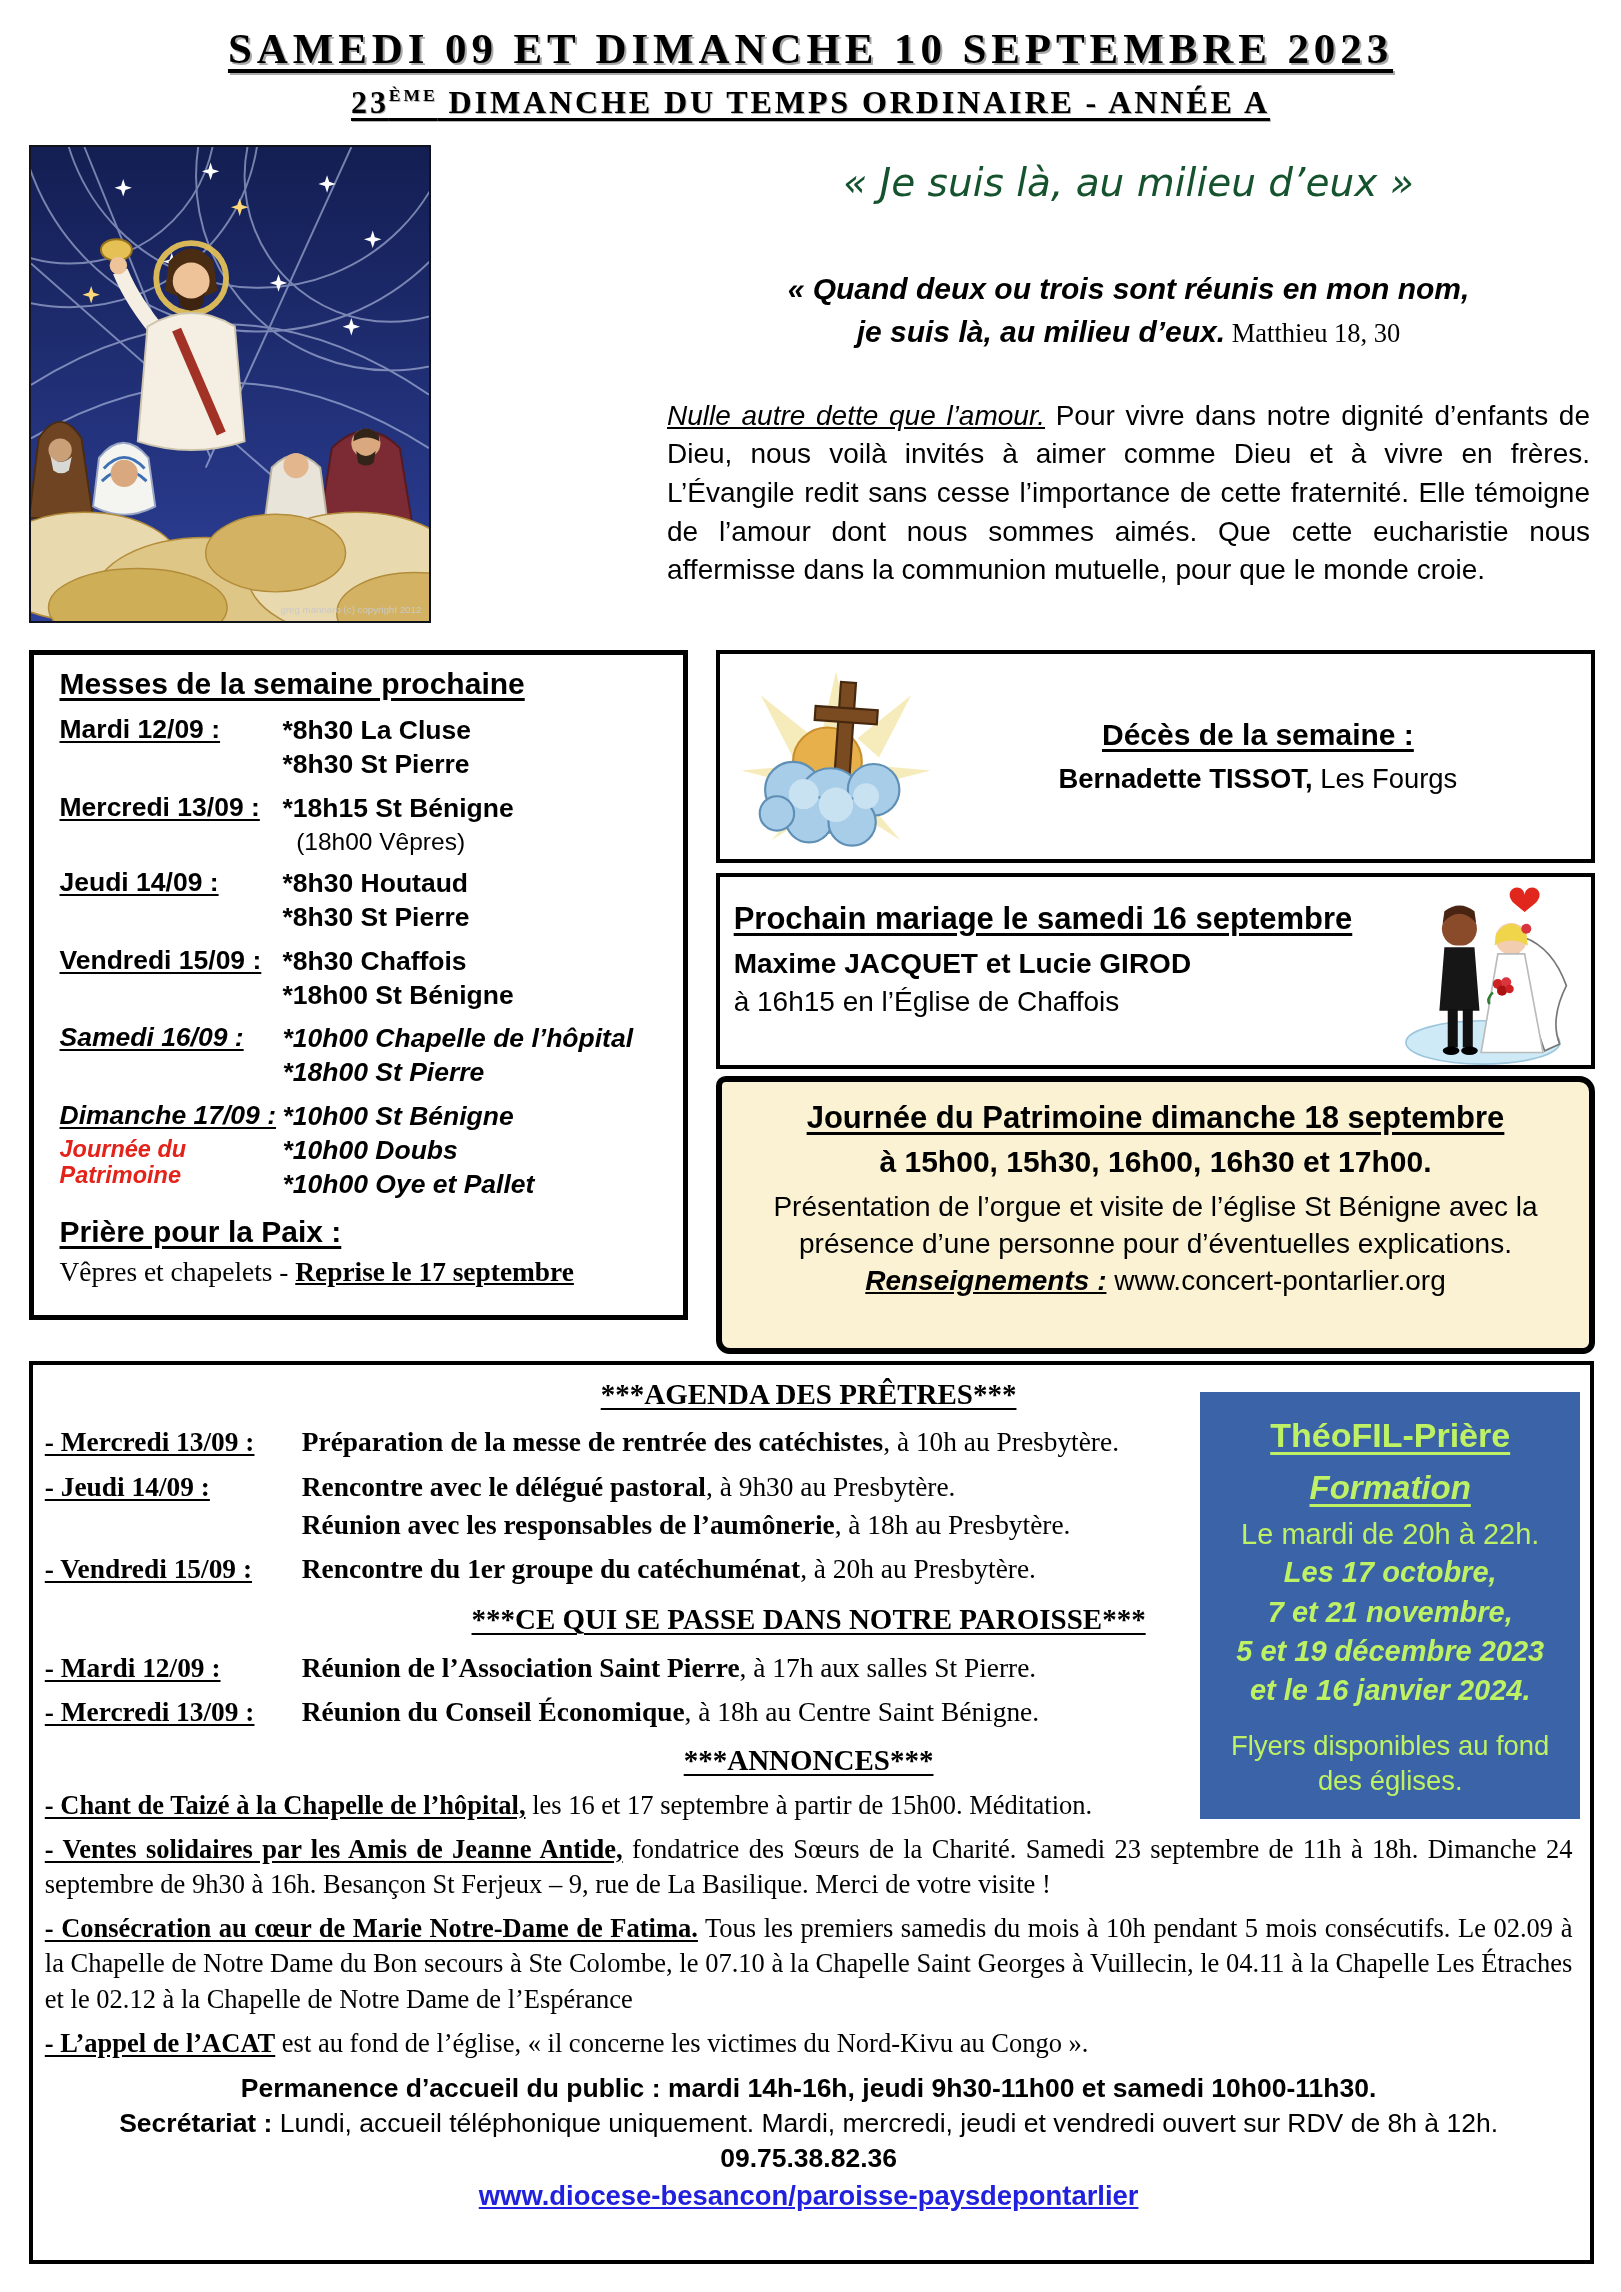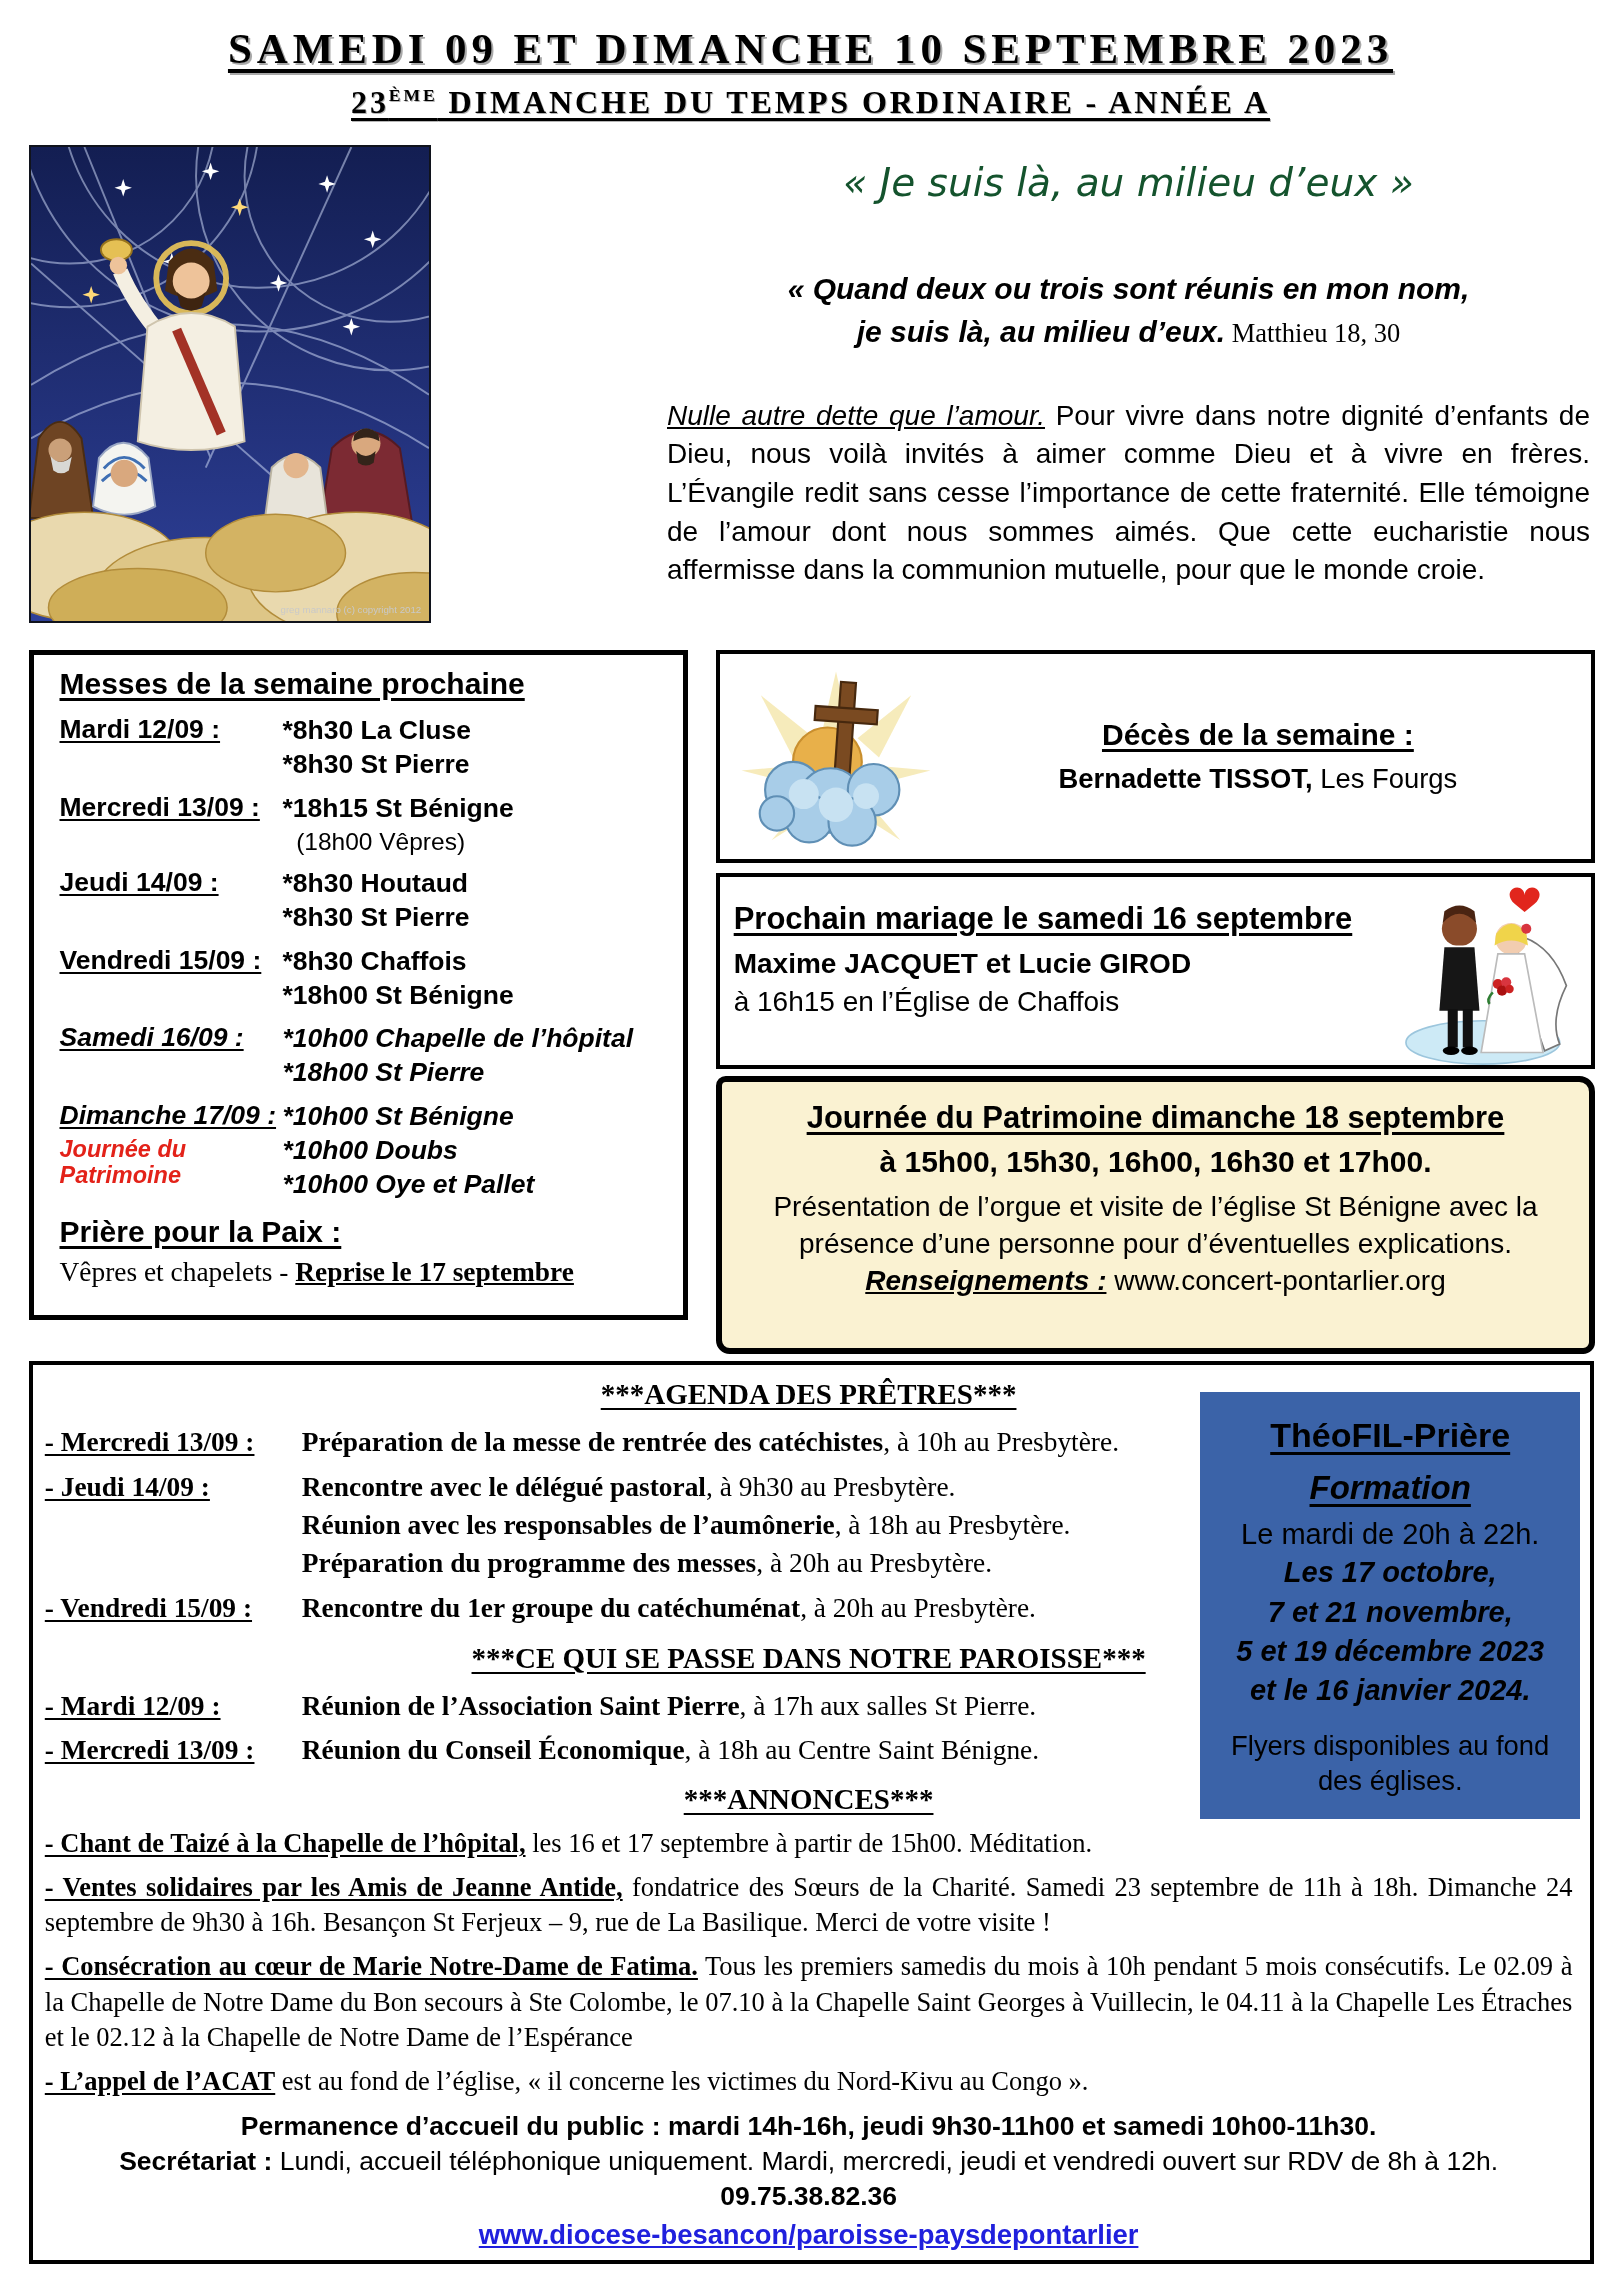--- a/index.html
+++ b/index.html
@@ -83,21 +83,21 @@
   .pat-times { font-size:30px; font-weight:bold; margin-top:9.8px; }
   .pat-body { font-size:28px; margin-top:9.8px; line-height:1.32; }
   .pat-info { font-style:italic; font-weight:bold; text-decoration:underline; }
   
   .main-box {
     position:absolute; left:29px; top:1361px; width:1565px; height:903px;
     border:4.9px solid #000; padding:7.8px 17.6px 0 11.8px;
   }
   .theofil-box {
     position:absolute; top:27.4px; right:9.8px; width:380px; height:427px;
-    background:#3B63A8; color:#000000; text-align:center; padding:23.5px 11.8px;margin-left:16px;
+    background:#3B63A8; color:#bef264; text-align:center; padding:23.5px 11.8px;margin-left:16px;
   }
   .tf-title { font-size:34px; font-weight:bold; text-decoration:underline; text-underline-offset:4.9px; }
   .tf-sub { font-size:33px; font-weight:bold; font-style:italic; text-decoration:underline; text-underline-offset:4.9px; margin-top:13.7px; }
   .tf-line { font-size:29px; margin-top:11.8px; }
   .tf-dates { font-size:29px; font-weight:bold; font-style:italic; line-height:1.35; margin-top:2px; }
   .tf-foot { font-size:27.4px; margin-top:17.6px; line-height:1.3; }
   .section-head {
     text-align:center; font-family:"Liberation Serif", serif;
     font-size:29px; font-weight:bold; line-height:1.2;
   }
@@ -367,21 +367,20 @@
     <div class="sched-entries">
       <div><b>Préparation de la messe de rentrée des catéchistes</b><span>, à 10h au Presbytère.</span></div>
     </div>
   </div>
 
   <div class="sched-row">
     <div class="sched-date">- Jeudi 14/09 :</div>
     <div class="sched-entries">
       <div><b>Rencontre avec le délégué pastoral</b><span>, à 9h30 au Presbytère.</span></div>
       <div><b>Réunion avec les responsables de l’aumônerie</b><span>, à 18h au Presbytère.</span></div>
-      <div><b>Préparation du programme des messes</b><span>, à 20h au Presbytère.</span></div>
     </div>
   </div>
 
   <div class="sched-row">
     <div class="sched-date">- Vendredi 15/09 :</div>
     <div class="sched-entries">
       <div><b>Rencontre du 1er groupe du catéchuménat</b><span>, à 20h au Presbytère.</span></div>
     </div>
   </div>
 

